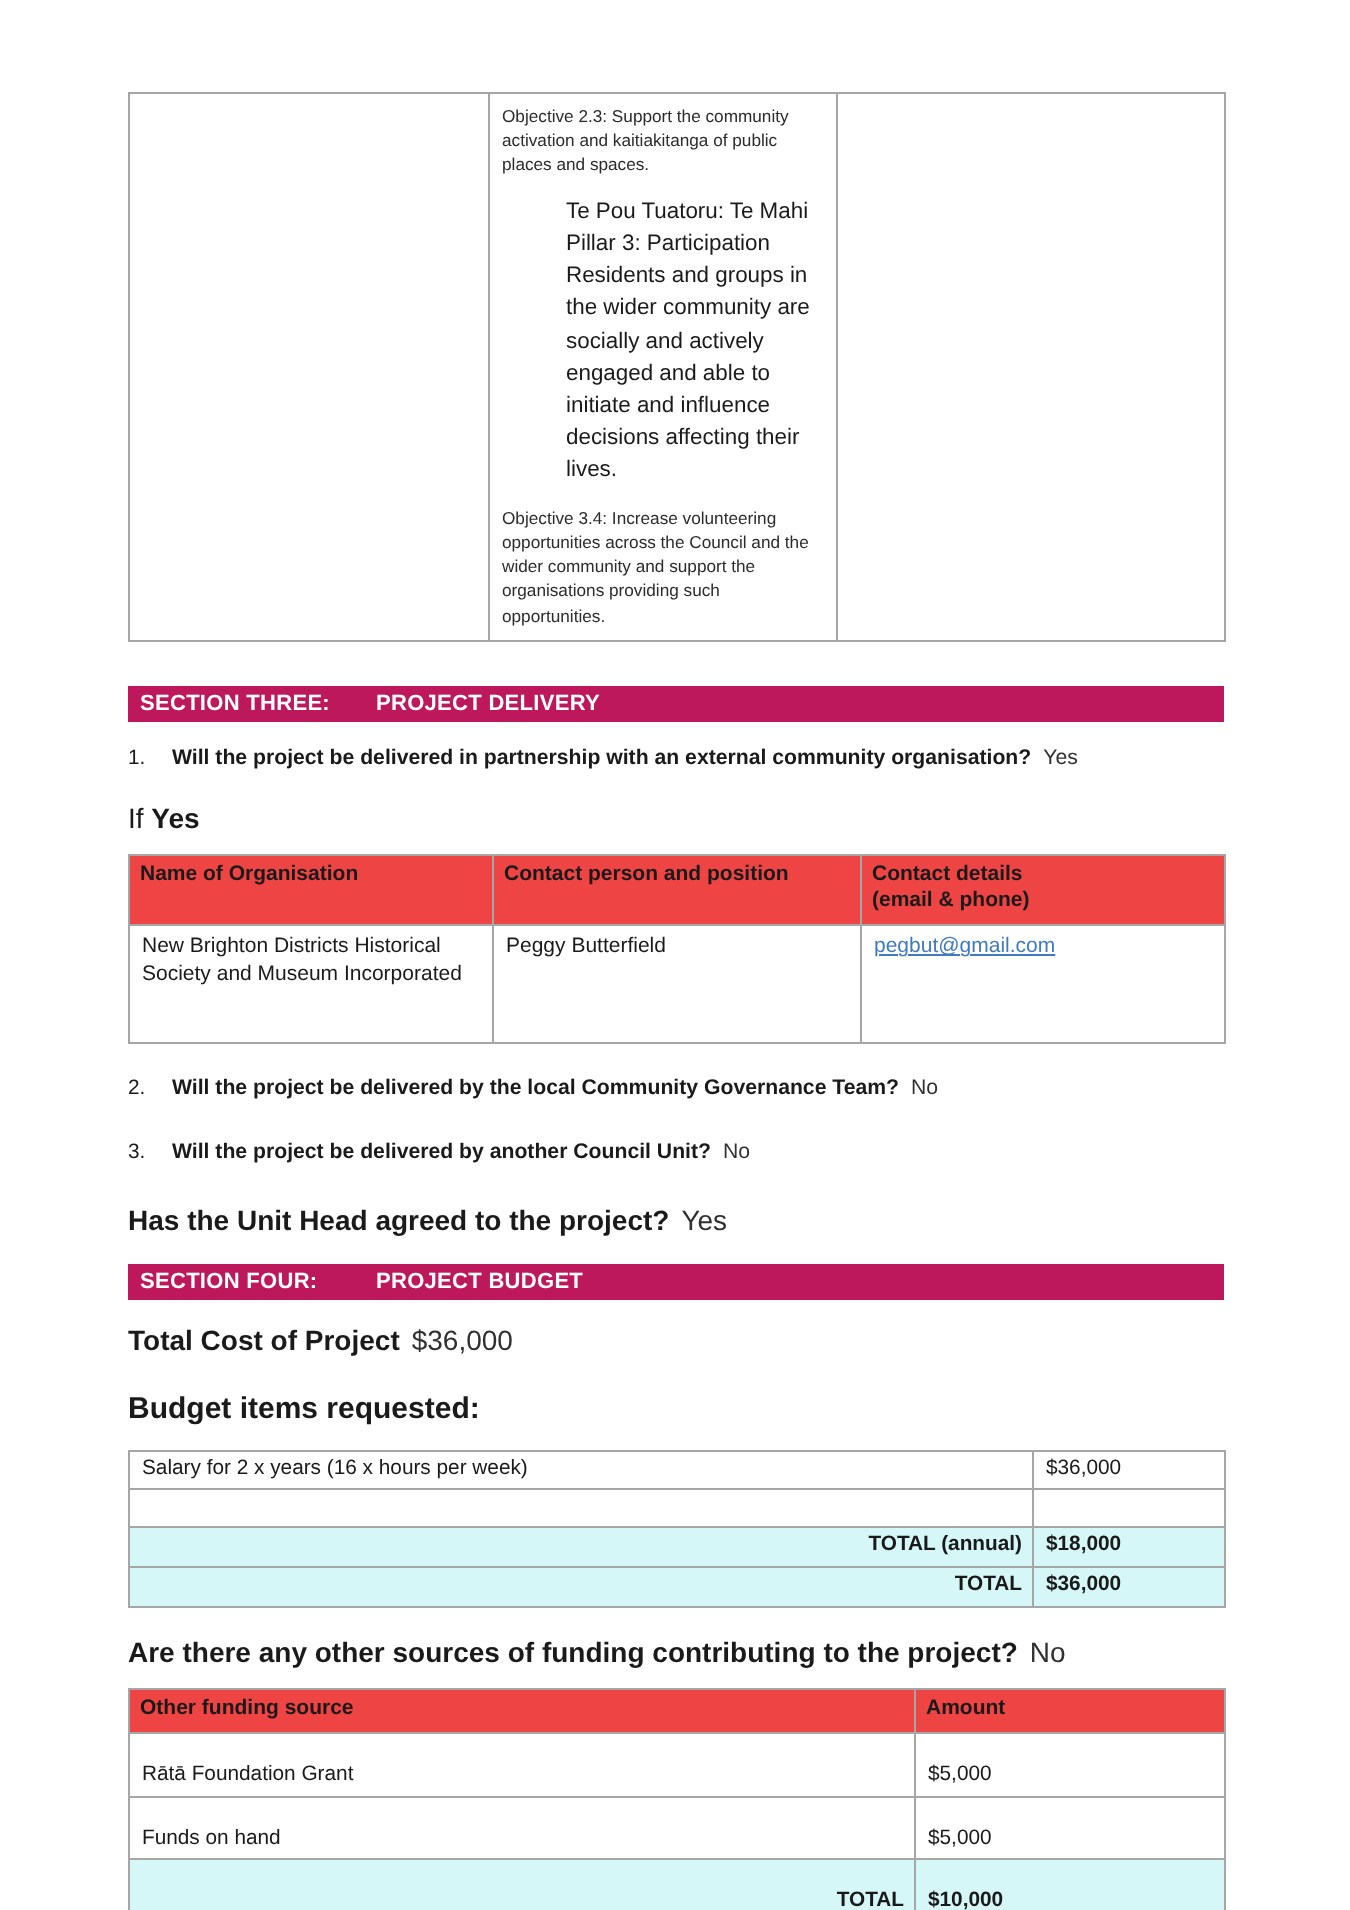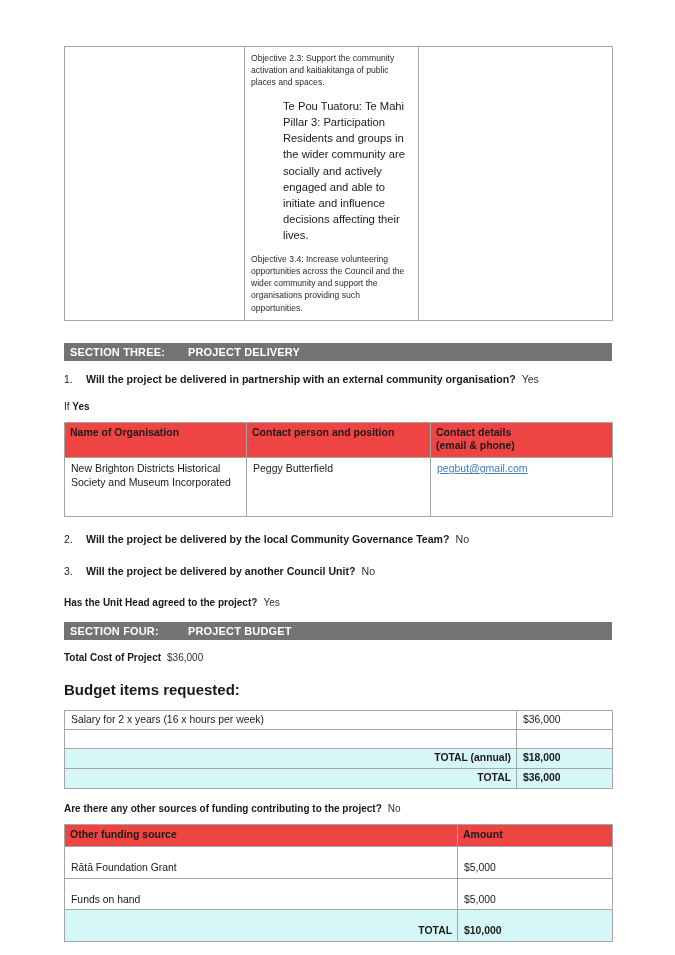--- a/index.html
+++ b/index.html
@@ -57,21 +57,21 @@
   .obj-large {
     font-size: 11.2px;
     line-height: 1.45;
     color: #1a1a1a;
     margin-left: 32px;
   }
   .obj-gap { height: 9px; }
 
   
   .section-bar {
-    background: #737373;
+    background: #be185d;
     color: #ffffff;
     font-size: 11px;
     font-weight: bold;
     letter-spacing: .15px;
     padding: 3px 6px 4px 6px;
     width: 548px;
     box-sizing: border-box;
     height: 18px;
     line-height: 12px;
   }
@@ -86,21 +86,21 @@
   }
   .q-num {
     width: 22px;
     flex: 0 0 22px;
     font-weight: normal;
     font-size: 10.4px;
   }
   .q-text { font-weight: bold; }
   .q-ans { font-weight: normal; margin-left: 6px; color: #303030; }
   .plain-bold { font-weight: bold; font-size: 15px; }
-  .plain-line { font-size: 10px; }
+  .plain-line { font-size: 14px; }
   .sp-10 { height: 10px; }
   .sp-12 { height: 12px; }
   .sp-14 { height: 14px; }
   .sp-16 { height: 16px; }
   .sp-18 { height: 18px; }
   .sp-22 { height: 22px; }
 
   
   .fill-cyan { background: #d6f7f7; }
   .hdr-cell { font-weight: bold; background: #ef4444; }

